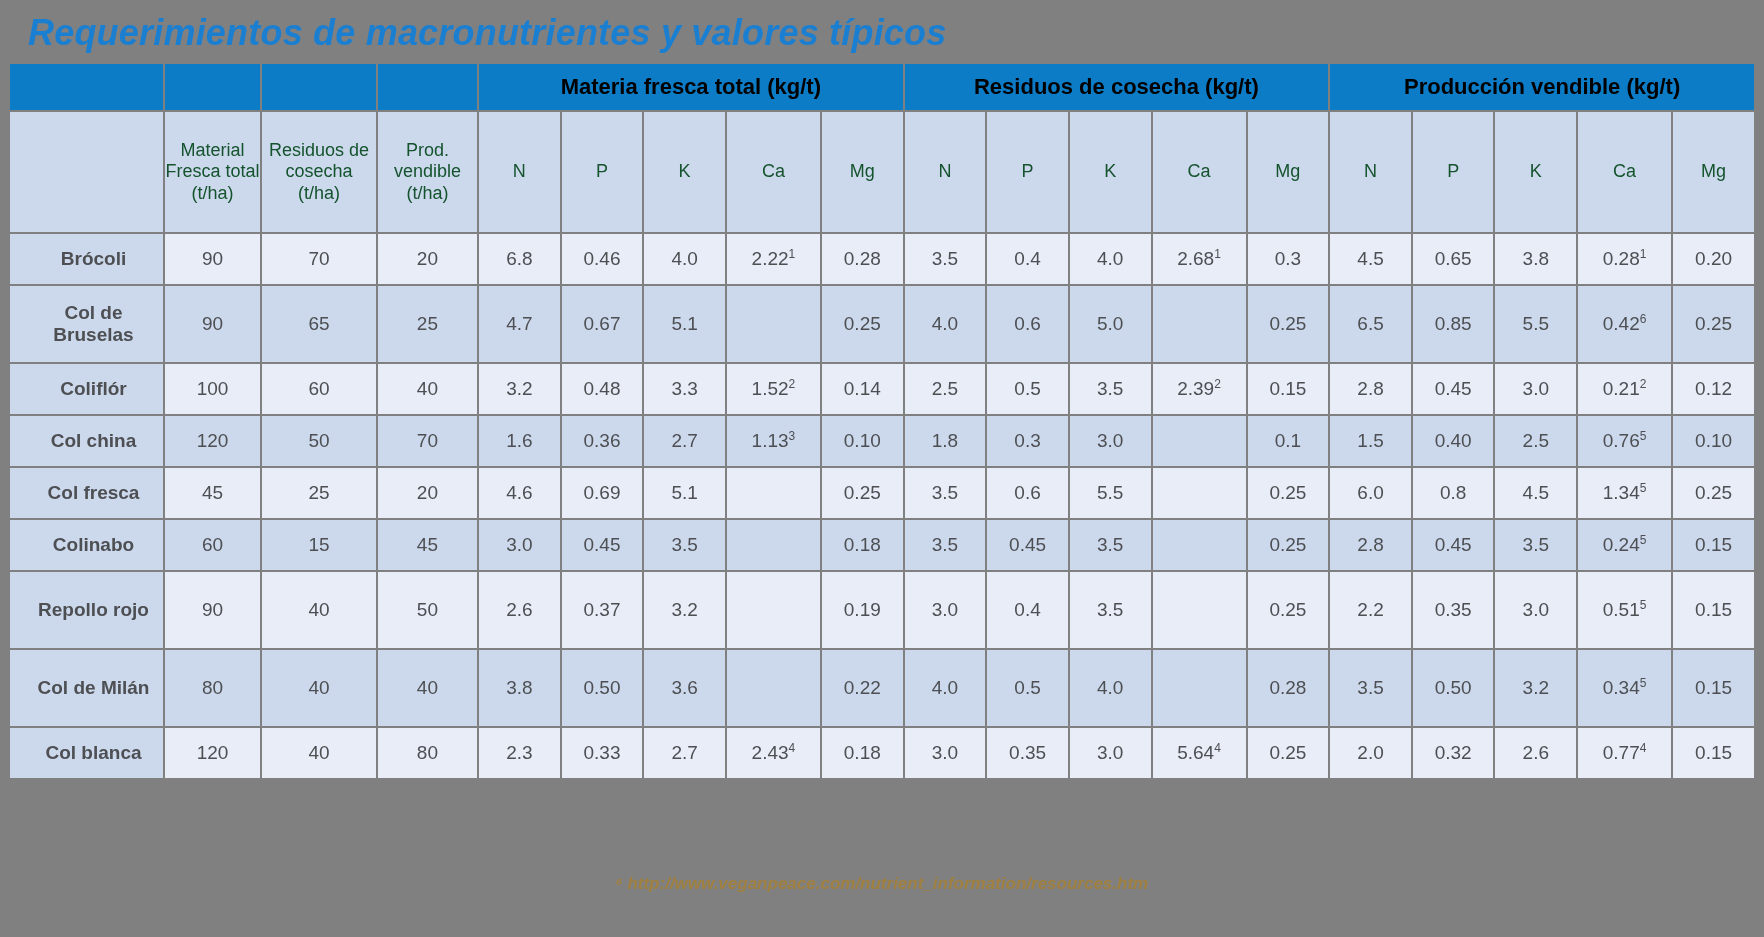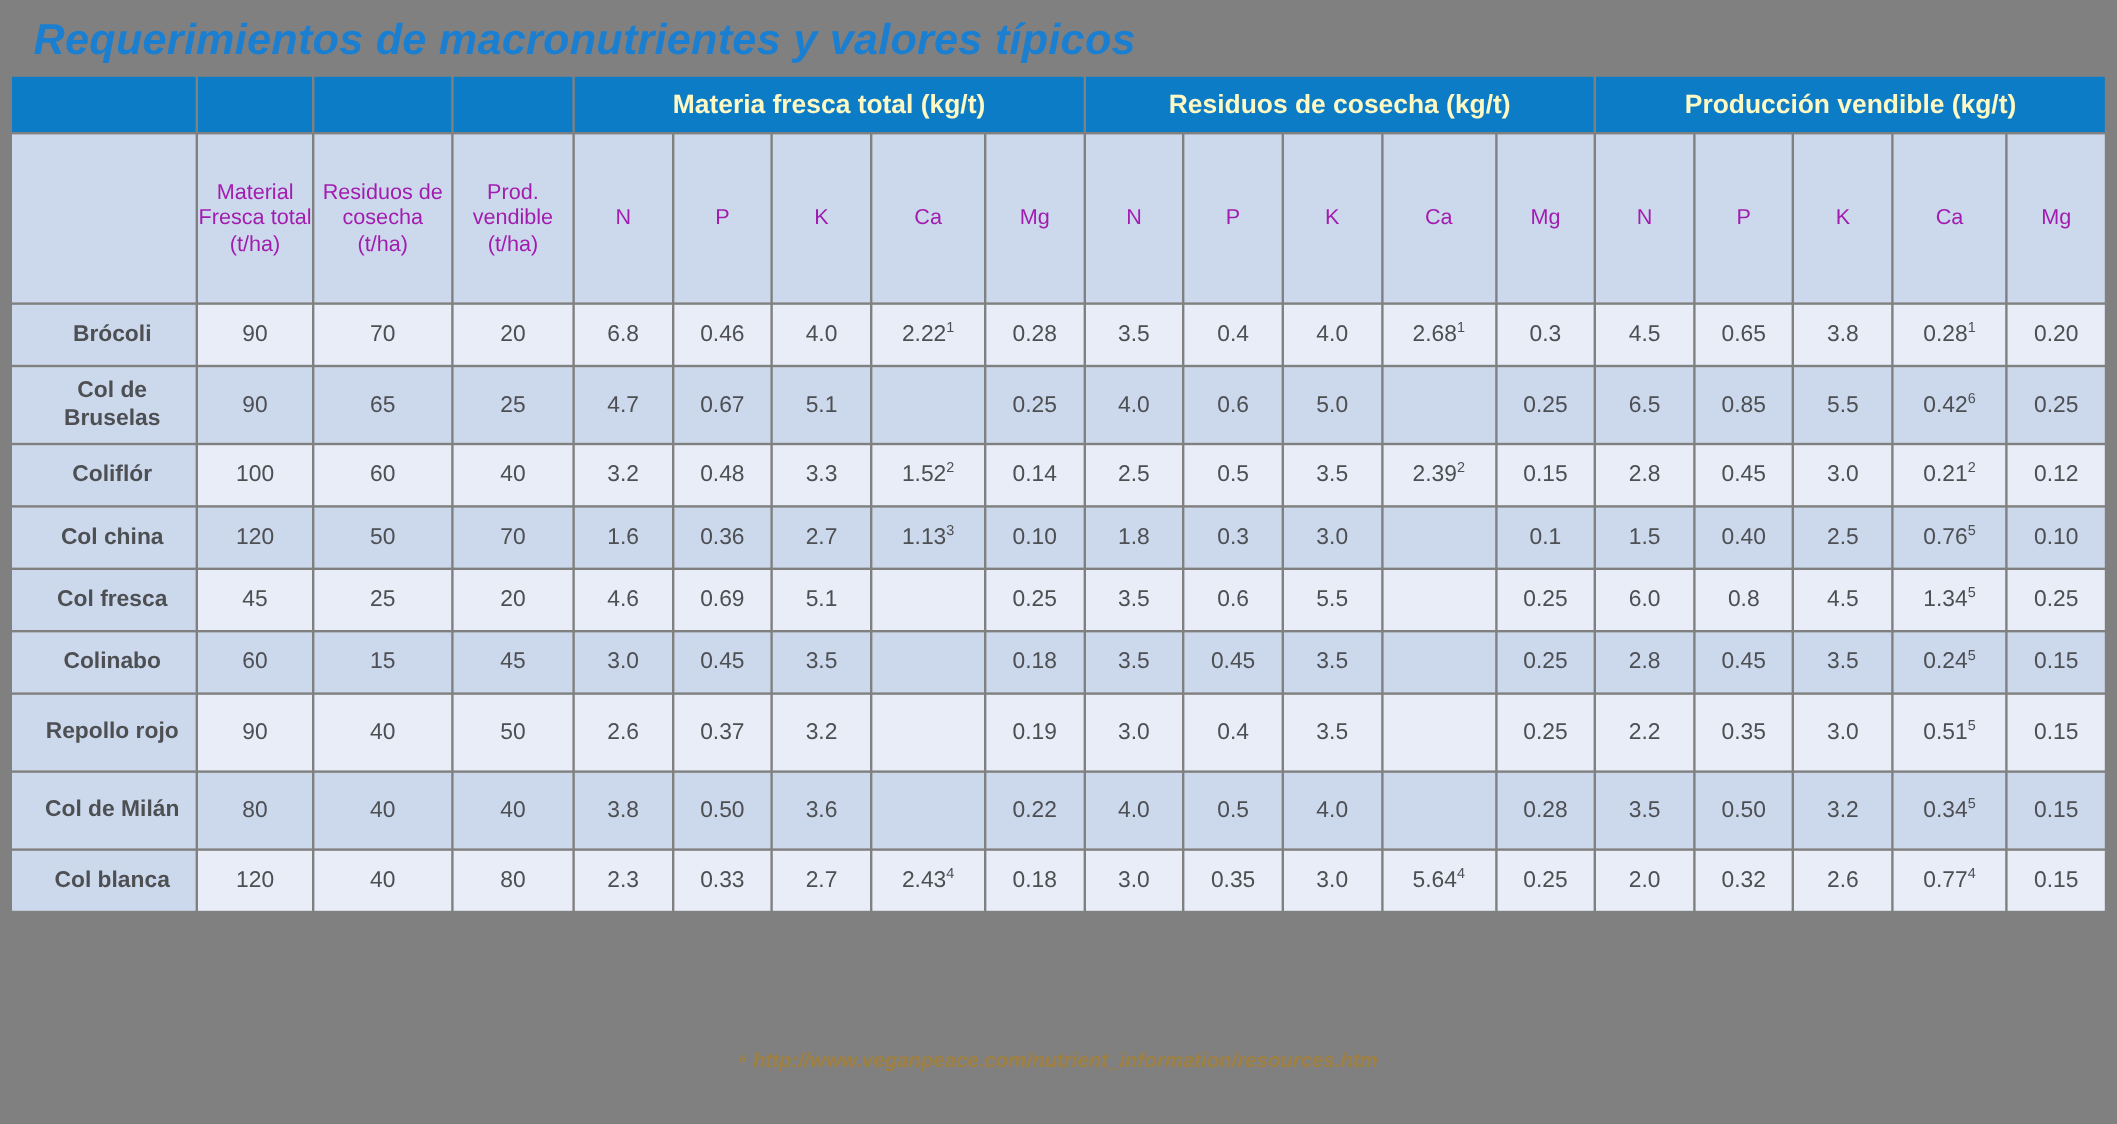--- a/index.html
+++ b/index.html
@@ -41,39 +41,39 @@
     width: 1748px;
     table-layout: fixed;
   }
   th, td {
     padding: 0;
     margin: 0;
   }
   
   tr.grp th {
     background: #0d7cc6;
-    color: #fef9c3;
+    color: #000000;
     font-size: 22px;
     font-weight: bold;
     height: 46px;
     text-align: center;
     vertical-align: middle;
   }
   tr.grp th.blank {
     background: #0d7cc6;
   }
   
   tr.sub th {
     background: #ccd9ec;
-    color: #a21caf;
+    color: #14532d;
     font-size: 18px;
     font-weight: normal;
     text-align: center;
     vertical-align: middle;
-    height: 140px;
+    height: 120px;
     line-height: 1.18;
   }
   tr.sub th.corner {
     background: #ccd9ec;
   }
   
   td.rowlabel {
     background: #ccd9ec;
     color: #4d4f53;
     font-size: 19px;
@@ -87,21 +87,21 @@
     color: #4d4f53;
     font-size: 19px;
     text-align: center;
     vertical-align: middle;
   }
   tr.odd td.val { background: #e8edf7; }
   tr.even td.val { background: #ccd9ec; }
   tr.odd td.rowlabel { background: #ccd9ec; }
   tr.even td.rowlabel { background: #ccd9ec; }
   tbody tr { height: 50px; }
-  tbody tr.tall { height: 63px; }
+  tbody tr.tall { height: 76px; }
   sup {
     font-size: 12px;
     vertical-align: super;
     line-height: 0;
   }
   #refs {
     position: absolute;
     left: 8px;
     top: 872px;
     width: 1748px;

